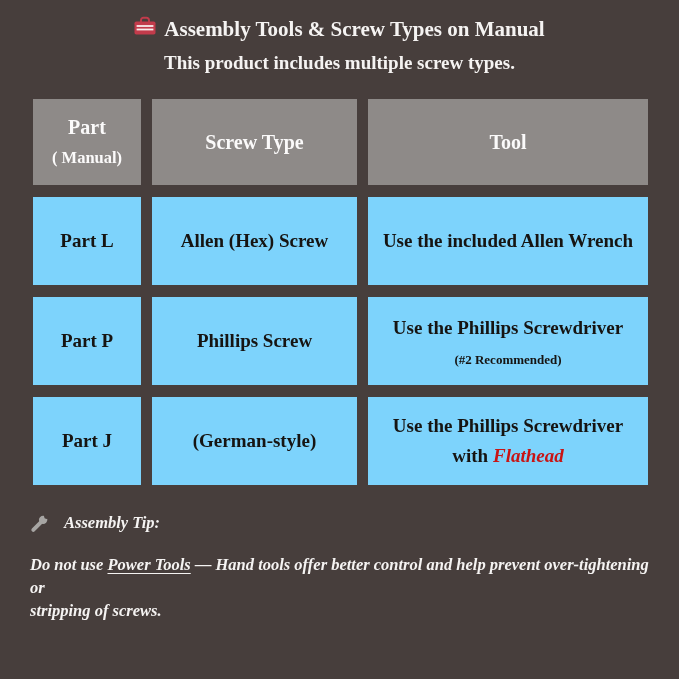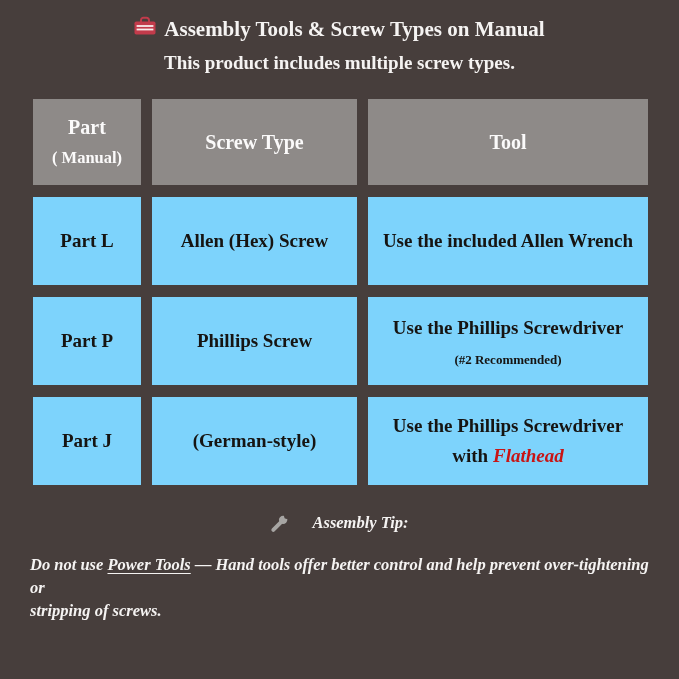--- a/index.html
+++ b/index.html
@@ -85,23 +85,22 @@
 
   
   .tip {
     margin: 26px 30px 0 30px;
     font-style: italic;
     font-size: 16.5px;
   }
   .tip-head {
     display: flex;
     align-items: center;
-    gap: 23px;
+    gap: 15px;
     line-height: 24px;
-    justify-content: center;
   }
   .tip-body {
     margin-top: 18px;
     line-height: 23px;
   }
   .tip-body u { text-underline-offset: 3px; }
 
   .icon { display: inline-block; flex: 0 0 auto; }
 </style>
 </head>

